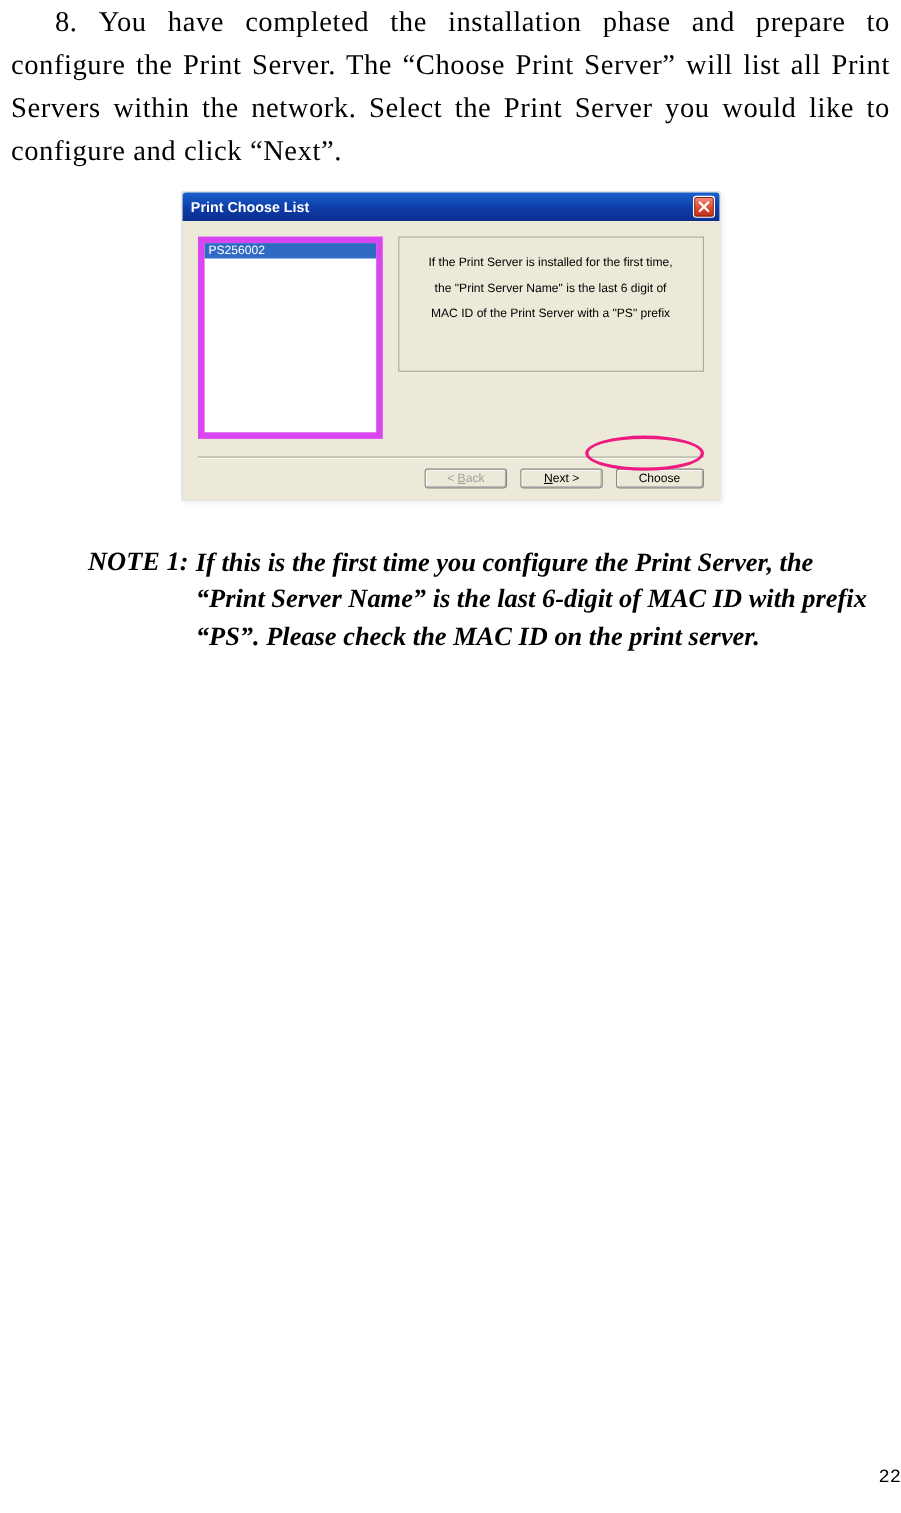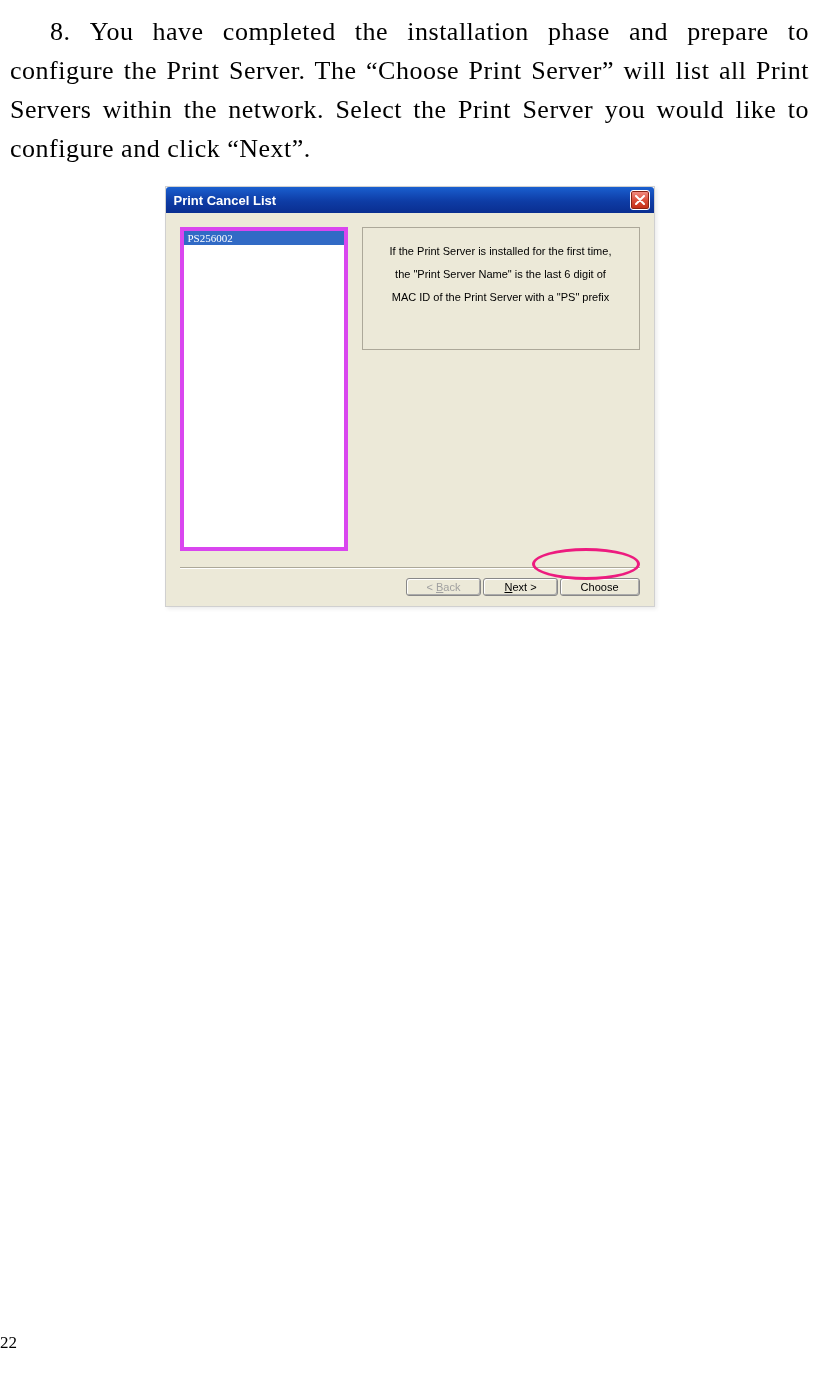--- a/index.html
+++ b/index.html
@@ -7,21 +7,21 @@
     margin: 0;
     padding: 0;
     width: 819px;
     height: 1375px;
     font-family: "Times New Roman", Times, serif;
     background: #fff;
     color: #000;
     position: relative;
   }
   .page {
-    padding: 12px 10px 0 10px;
+    padding: 0 10px 0 10px;
     width: 819px;
   }
   .para {
     font-size: 26px;
     line-height: 1.5;
     text-align: justify;
     letter-spacing: 0.5px;
     margin: 0 0 18px 0;
   }
   .para .num {
@@ -78,25 +78,24 @@
   }
 
   .midrow {
     display: flex;
     gap: 14px;
     align-items: flex-start;
   }
 
   .listbox {
     width: 168px;
-    height: 324px;
+    height: 184px;
     background: #fff;
-    border: 4px solid #d946ef;
+    border: 6px solid #d946ef;
     box-shadow: 1px 1px 0 #fff inset;
-    font-family: Liberation Serif, serif;
   }
   .listbox .item {
     background: #316ac5;
     color: #fff;
     font-size: 11px;
     padding: 1px 4px;
   }
 
   .rightcol {
     flex: 1;
@@ -132,21 +131,21 @@
   .hr {
     border: none;
     border-top: 1px solid #aca899;
     margin: 16px 0 10px 0;
     box-shadow: 0 1px 0 #fff;
   }
 
   .btnrow {
     display: flex;
     justify-content: flex-end;
-    gap: 2px;
+    gap: 12px;
     padding-bottom: 2px;
   }
   .xp-btn.disabled {
     color: #a0a0a0;
     cursor: default;
   }
   .xp-btn.wide { padding: 2px 20px; }
   .underline-b { text-decoration: underline; }
 
   .ring {
@@ -172,37 +171,37 @@
     display: block;
     margin-left: 98px;
     margin-top: -33px;
   }
 
   .pagenum {
     position: absolute;
     bottom: 22px;
     left: 0;
     right: 0;
-    text-align: left;
+    text-align: right;
     font-size: 17px;
-    font-family: Liberation Serif, serif;
+    font-family: Liberation Mono, monospace;
   }
 </style>
 </head>
 <body>
 
 <div class="page">
 
   <p class="para">
     <span class="num">8.</span>&nbsp;<span>You have completed the installation phase and prepare to configure the Print Server. The “Choose Print Server” will list all Print Servers within the network. Select the Print Server you would like to configure and click “Next”.</span>
   </p>
 
   <div class="dialog-wrap">
     <div class="titlebar">
-      <span>Print Cancel List</span>
+      <span>Print Choose List</span>
       <span class="title-spacer"></span>
       <div class="closebtn">
         <svg width="10" height="10" viewBox="0 0 10 10">
           <path d="M1 1 L9 9 M9 1 L1 9" stroke="#fff" stroke-width="2" stroke-linecap="round"></path>
         </svg>
       </div>
     </div>
     <div class="dialog-body">
       <div class="midrow">
         <div class="listbox">
@@ -220,17 +219,21 @@
       <hr class="hr">
       <div class="btnrow" style="position:relative;">
         <button class="xp-btn disabled wide">&lt; <span style="text-decoration:underline">B</span>ack</button>
         <button class="xp-btn wide"><span class="underline-b">N</span><span>ext &gt;</span></button>
         <button class="xp-btn wide">Choose</button>
         <div class="ring"></div>
       </div>
     </div>
   </div>
 
+  <div class="note">
+    <span class="label">NOTE 1:</span>
+    <span class="body">If this is the first time you configure the Print Server, the “Print Server Name” is the last 6-digit of MAC ID with prefix “PS”. Please check the MAC ID on the print server.</span>
+  </div>
 
 
 </div>
 
 <div class="pagenum">22</div>
 
 </body></html>

